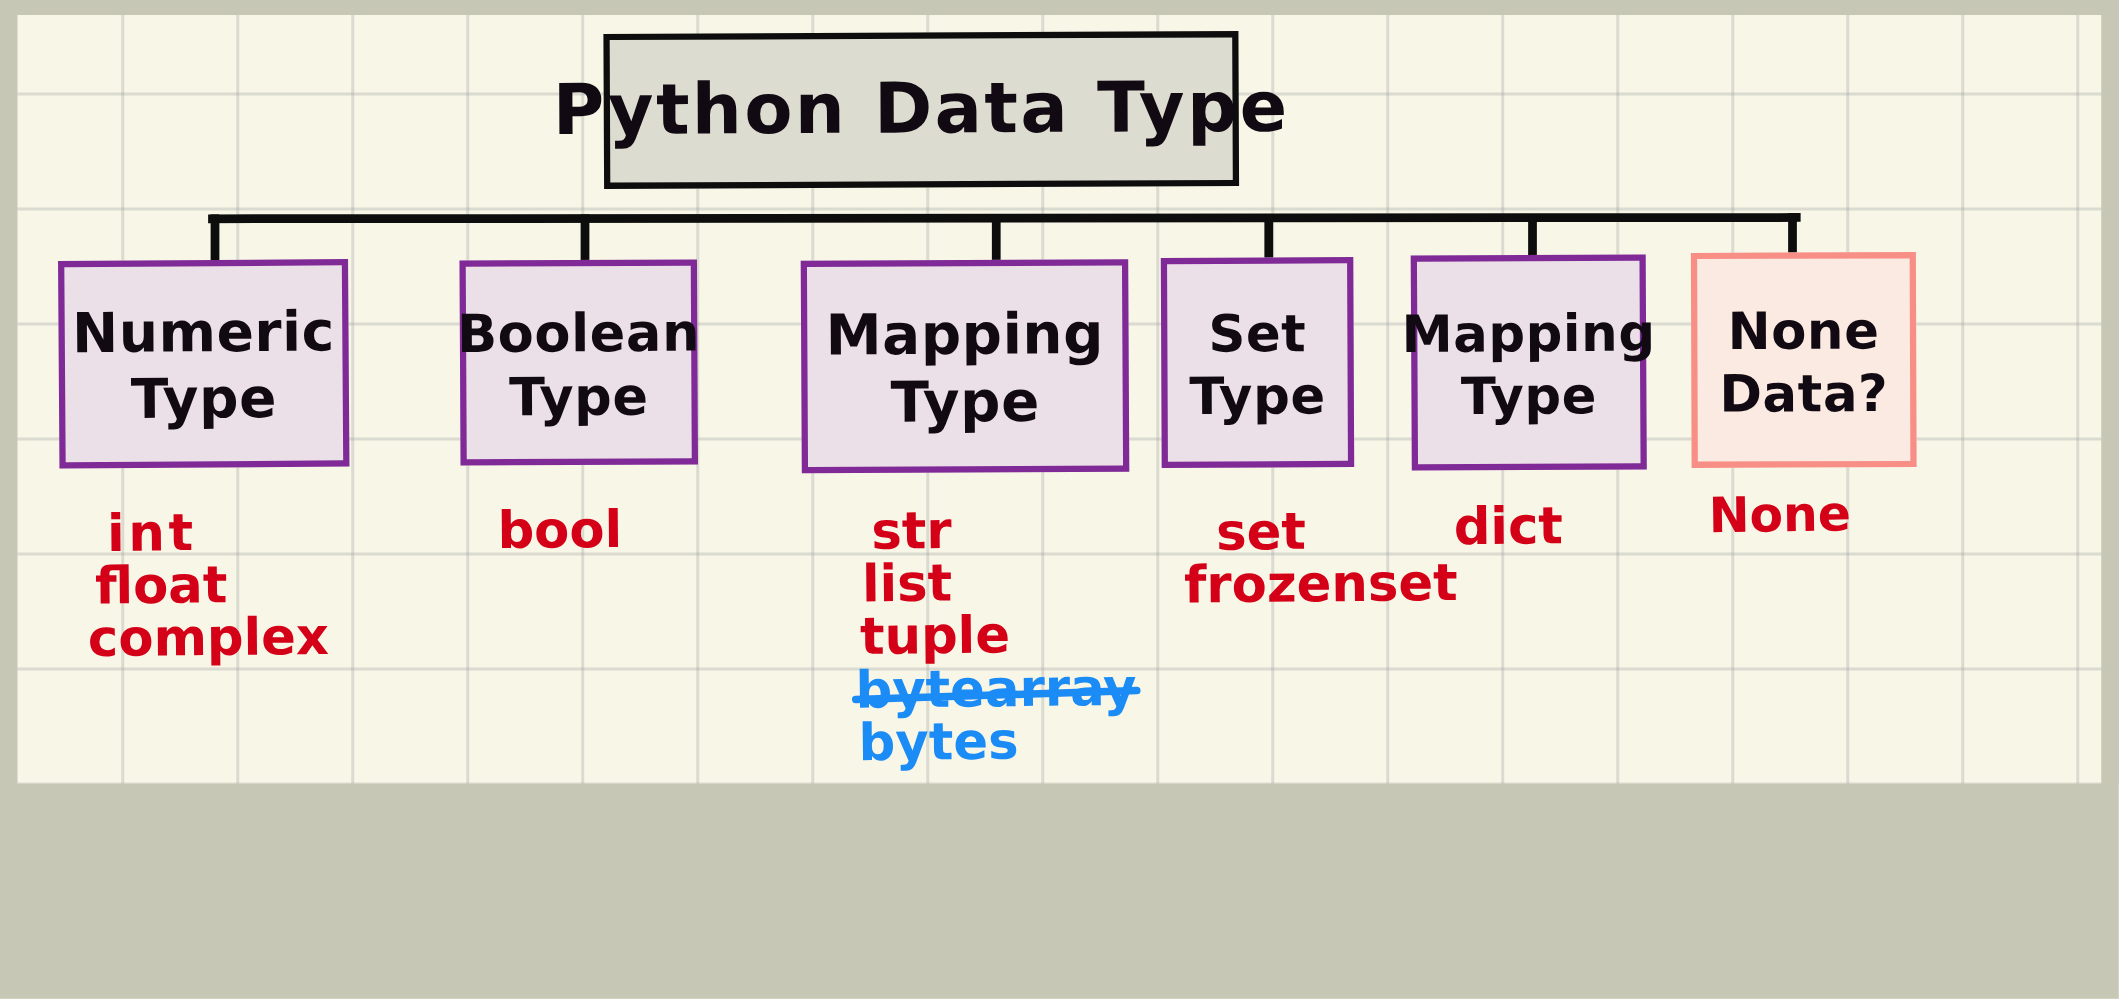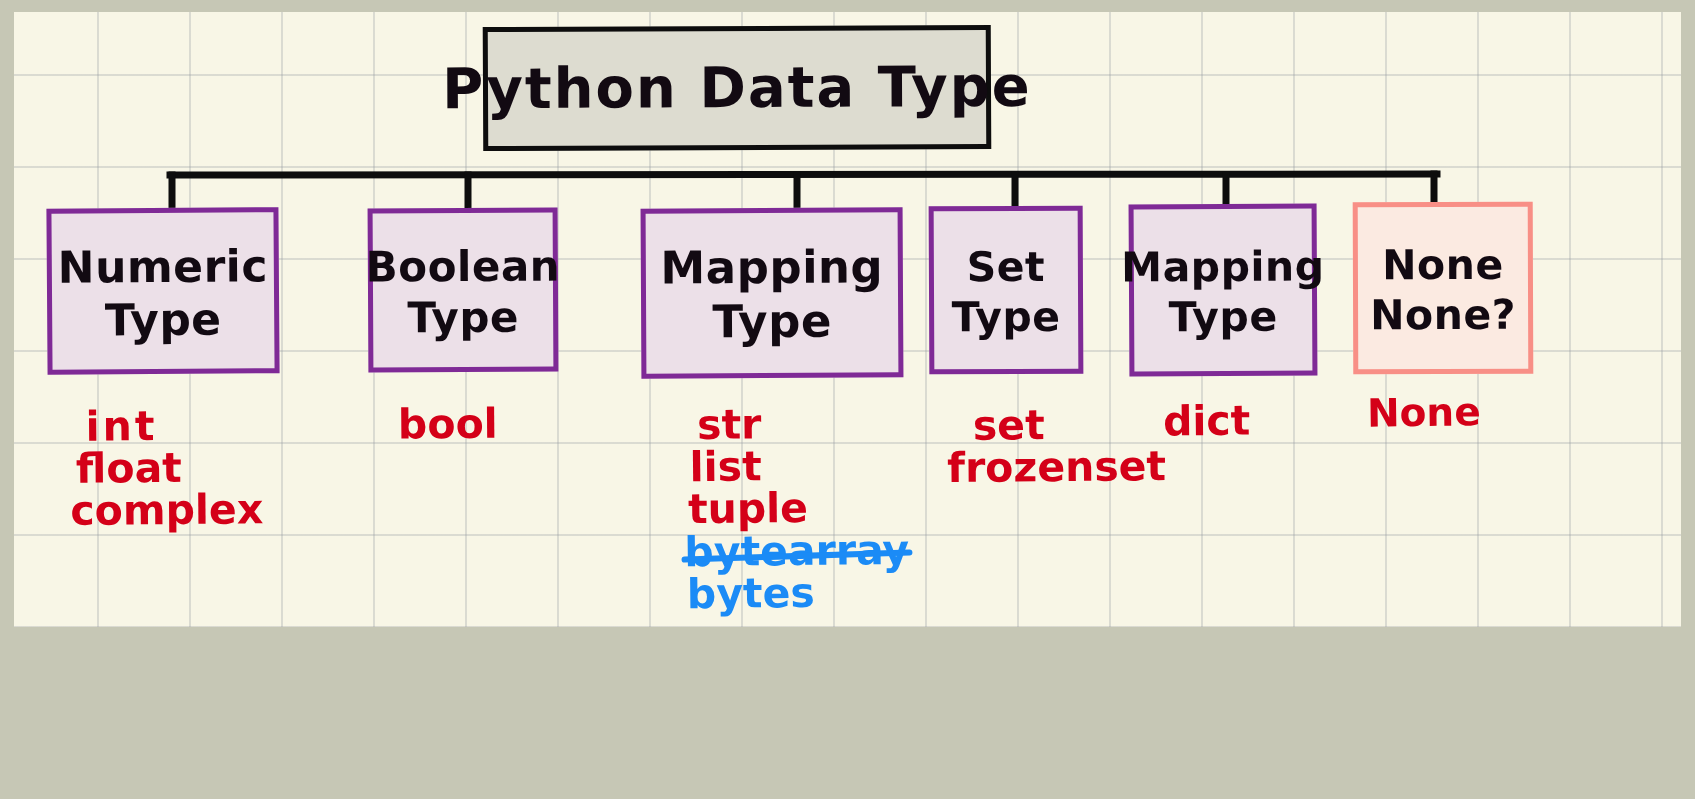--- a/index.html
+++ b/index.html
@@ -186,21 +186,21 @@
     <span class="ln">Type</span>
   </div>
 
   <div class="node child" id="node-mapping">
     <span class="ln">Mapping</span>
     <span class="ln">Type</span>
   </div>
 
   <div class="node child optional" id="node-none">
     <span class="ln">None</span>
-    <span class="ln">None?</span>
+    <span class="ln">Data?</span>
   </div>
 
   <div class="leaf-stack" id="leaves-numeric">
       <span class="leaf">int</span>
       <span class="leaf">float</span>
       <span class="leaf">complex</span>
     </div>
   <div class="leaf-stack" id="leaves-boolean">
       <span class="leaf">bool</span>
     </div>

